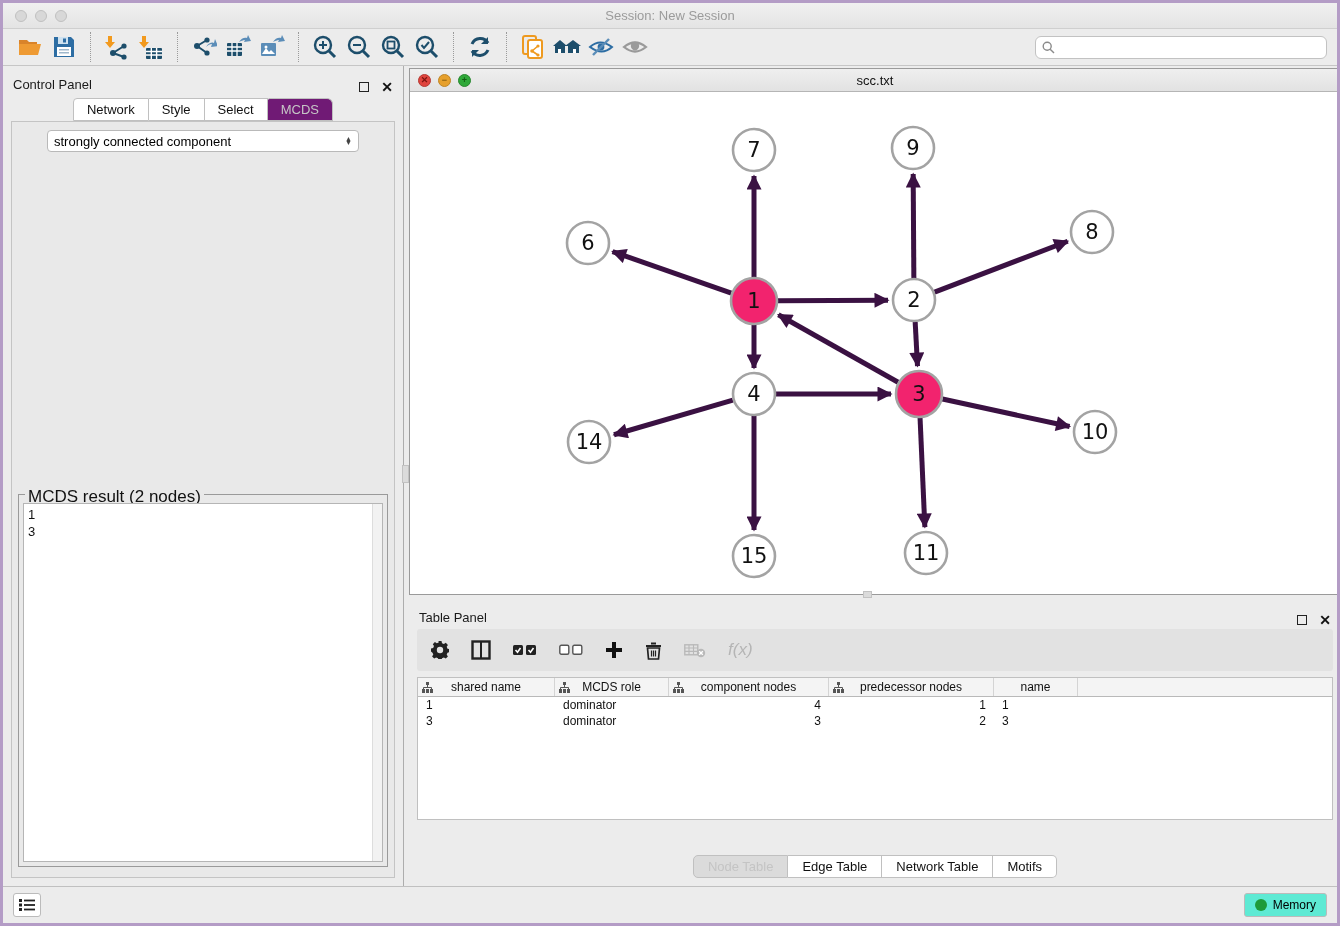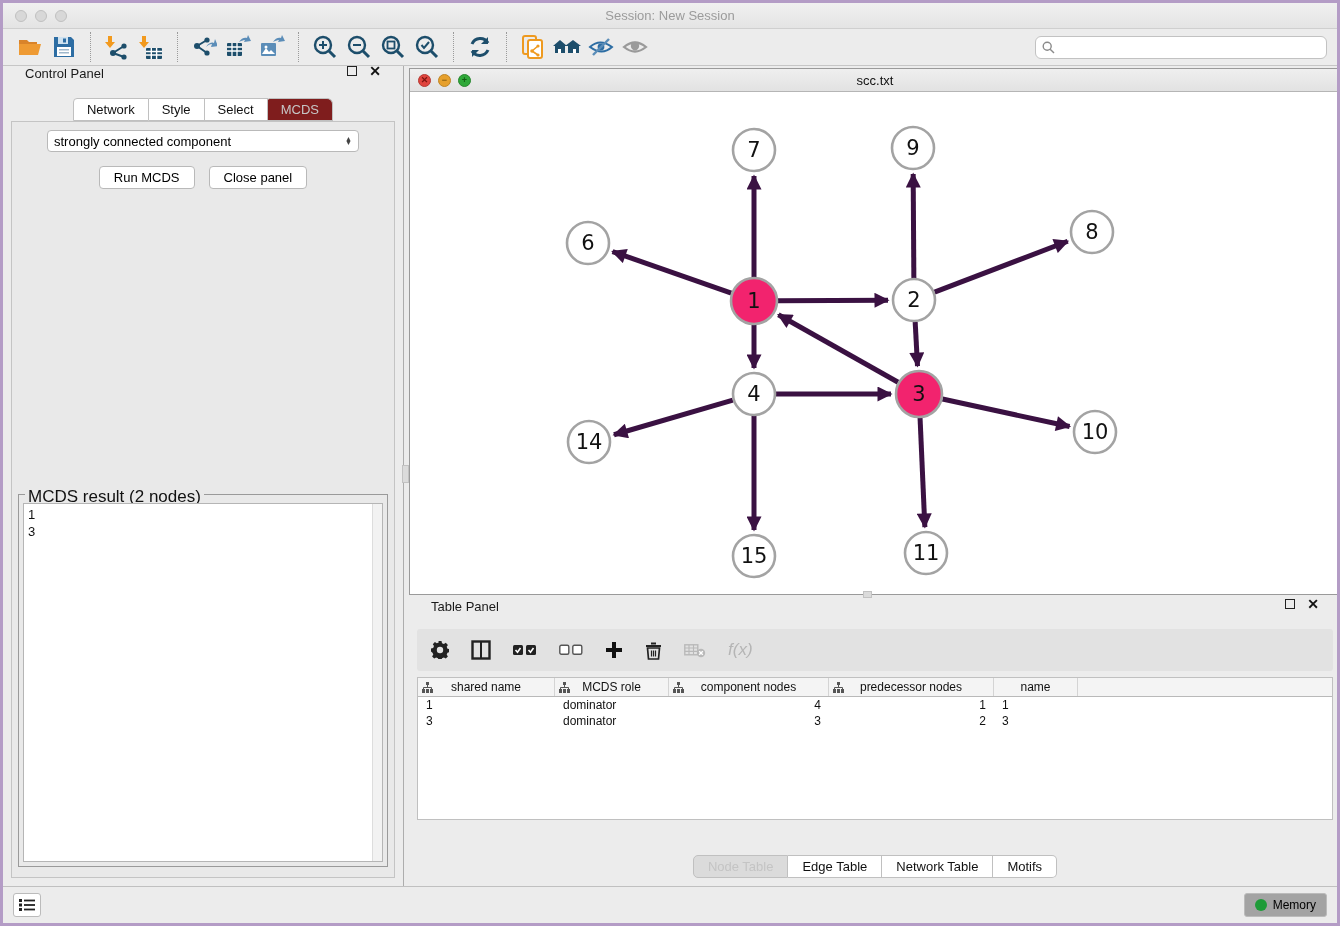--- a/index.html
+++ b/index.html
@@ -21,30 +21,30 @@
   .tb-btn{ width:34px; height:30px; display:flex; align-items:center; justify-content:center; cursor:pointer; }
   .tb-sep{ width:0; height:30px; border-left:1px dotted #9B9B9B; margin:0 9px; }
   .searchbox{ margin-left:auto; width:292px; height:23px; background:#FFF; border:1px solid #C2C2C2;
               border-radius:6px; display:flex; align-items:center; padding:0 6px; }
   .searchbox input{ border:none; outline:none; flex:1; font-size:12px; margin-left:5px;
                     font-family:"Liberation Sans", sans-serif; background:transparent; }
 
   
   .control-panel{ position:absolute; left:0; top:63px; width:401px; bottom:37px;
                   background:#ECECEC; border-right:1px solid #ADADAD; }
-  .panel-header{ height:26px; display:flex; align-items:flex-start; padding:0 22px; font-size:13px; color:#1A1A1A; }
+  .panel-header{ height:26px; display:flex; align-items:flex-end; padding:0 10px; font-size:13px; color:#1A1A1A; }
   .ph-title{ flex:1; }
   .ph-float{ width:10px; height:10px; border:1.5px solid #222; margin-right:12px; cursor:pointer; }
   .ph-close{ font-size:14px; font-weight:bold; color:#111; cursor:pointer; line-height:10px; }
   .cp-tabs{ display:flex; justify-content:center; margin-top:6px; position:relative; z-index:2; }
   .tab{ font-size:13px; padding:3px 13px; background:#FFF; border:1px solid #C0C0C0; border-left:none;
         color:#111; cursor:pointer; }
   .tab:first-child{ border-left:1px solid #C0C0C0; border-top-left-radius:4px; }
   .tab:last-child{ border-top-right-radius:4px; }
-  .tab.selected{ background:#7f1d1d; color:#C6C6C6; border-top-right-radius:6px; border-top-left-radius:2px; }
+  .tab.selected{ background:#701a75; color:#C6C6C6; border-top-right-radius:6px; border-top-left-radius:2px; }
   .cp-body{ position:absolute; left:8px; right:8px; top:55px; bottom:8px;
             background:#E9E9E9; border:1px solid #C4C4C4; }
   .opt-label{ text-align:center; font-size:13px; color:#111; margin-top:22px; }
   .combo{ margin:8px auto 0; width:312px; height:22px; background:#FFF; border:1px solid #B9B9B9;
           border-radius:4px; display:flex; align-items:center; padding:0 6px; font-size:13px; cursor:pointer; }
   .combo-text{ flex:1; }
   .combo-arrows{ display:flex; flex-direction:column; align-items:center; line-height:4px; font-size:7px; color:#444; }
   .btn-row{ display:flex; justify-content:center; gap:14px; margin-top:14px; }
   .push-btn{ background:#FFF; border:1px solid #B9B9B9; border-radius:4px; font-size:13px;
              padding:3px 14px; cursor:pointer; font-family:"Liberation Sans", sans-serif; }
@@ -90,21 +90,21 @@
   .tp-tabs .tab{ padding:3px 14px; }
   .tp-tabs .tab:first-child{ border-radius:5px 0 0 5px; }
   .tp-tabs .tab:last-child{ border-radius:0 5px 5px 0; }
   .tp-tabs .tab.selected{ background:#DBDBDB; color:#C4C4C4; border-radius:5px 0 0 5px; }
 
   
   .statusbar{ position:absolute; left:0; right:0; bottom:0; height:37px; background:#ECECEC;
               border-top:1px solid #C0C0C0; display:flex; align-items:center; padding:0 10px; }
   .sb-btn{ width:28px; height:24px; background:#FFF; border:1px solid #BBB; border-radius:3px;
            display:flex; align-items:center; justify-content:center; cursor:pointer; }
-  .mem-btn{ margin-left:auto; height:24px; background:#a3a3a3; border:1px solid #BBB; border-radius:3px;
+  .mem-btn{ margin-left:auto; height:24px; background:#5eead4; border:1px solid #BBB; border-radius:3px;
             display:flex; align-items:center; gap:6px; padding:0 10px; font-size:12px; cursor:pointer; }
   .mem-dot{ width:12px; height:12px; border-radius:50%; }
 </style>
 </head>
 <body>
 
 <div class="window">
 
   <div class="titlebar">
     <div class="tl-dots">
@@ -271,24 +271,20 @@
         <span class="tab">Select</span>
         <span class="tab selected">MCDS</span>
       </div>
     <div class="cp-body">
       <div class="combo">
         <span class="combo-text">strongly connected component</span>
         <span class="combo-arrows">
             <span>▲</span>
             <span>▼</span>
           </span>
-      </div>
-      <div class="btn-row">
-        <button class="push-btn">Run MCDS</button>
-        <button class="push-btn">Close panel</button>
       </div>
       <div class="result-box">
         <span class="result-legend">MCDS result (2 nodes)</span>
         <div class="result-list" id="mcds-lines">
           <div class="result-scroll"></div>
         <div class="result-line">1</div>
             <div class="result-line">3</div>
           </div>
       </div>
     </div>

